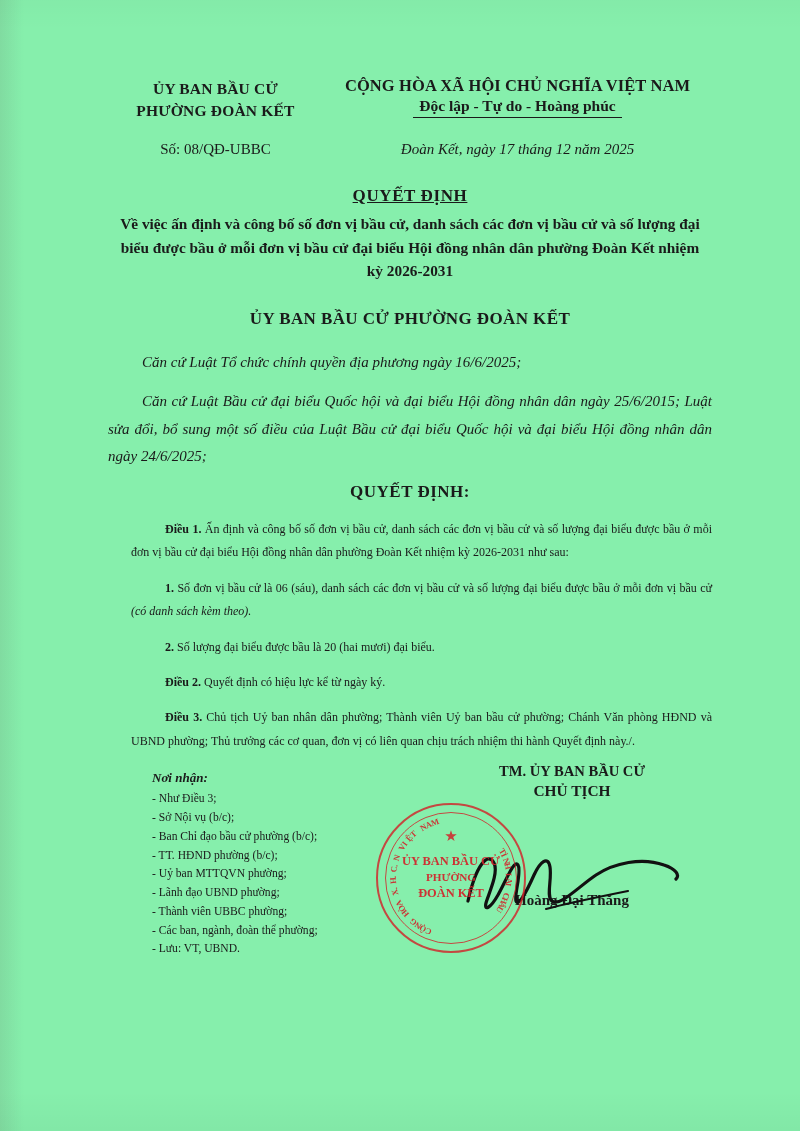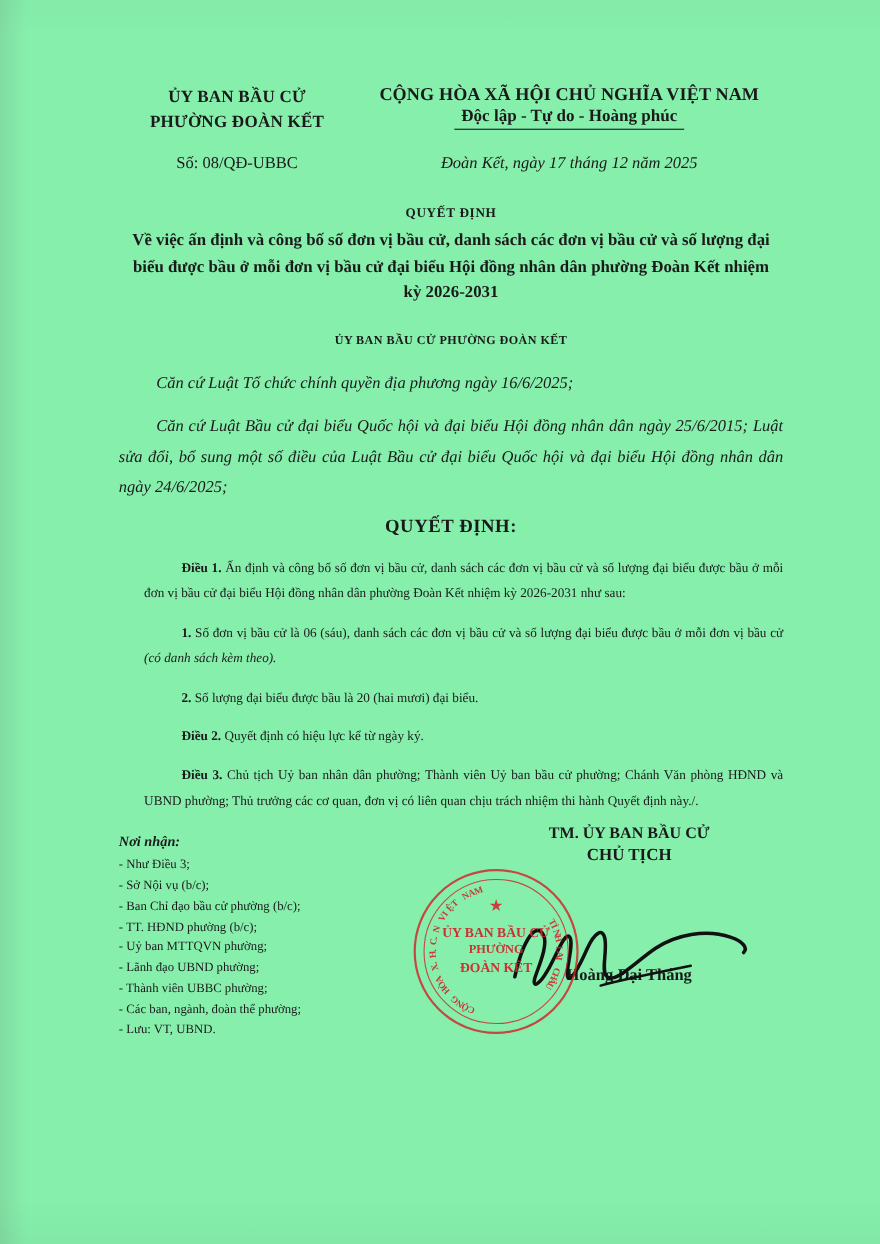--- a/index.html
+++ b/index.html
@@ -93,35 +93,36 @@
     font-size: 15px;
   }
 
   
   .title-block {
     margin-top: 28px;
     text-align: center;
   }
   .doc-title {
     font-weight: bold;
-    font-size: 12px;
+    font-size: 17px;
     letter-spacing: 0.6px;
+    text-decoration: underline;
   }
   .doc-subtitle {
     font-weight: bold;
     font-size: 15.3px;
     line-height: 1.55;
     margin-top: 6px;
     padding: 0 6px;
   }
 
   .issuer {
     text-align: center;
     font-weight: bold;
-    font-size: 11px;
+    font-size: 17px;
     letter-spacing: 0.4px;
     margin-top: 26px;
   }
 
   
   .preamble {
     margin-top: 20px;
     font-style: italic;
     font-size: 15px;
     line-height: 1.85;
@@ -161,20 +162,21 @@
   
   .footer {
     margin-top: 14px;
     position: relative;
     min-height: 190px;
   }
   .recipients {
     width: 300px;
     font-size: 11.6px;
     line-height: 1.62;
+    margin-left: 44px;
   }
   .recipients .rt {
     font-style: italic;
     font-weight: bold;
     font-size: 13px;
     margin-bottom: 2px;
   }
   .recipients div.item {
     white-space: nowrap;
   }

